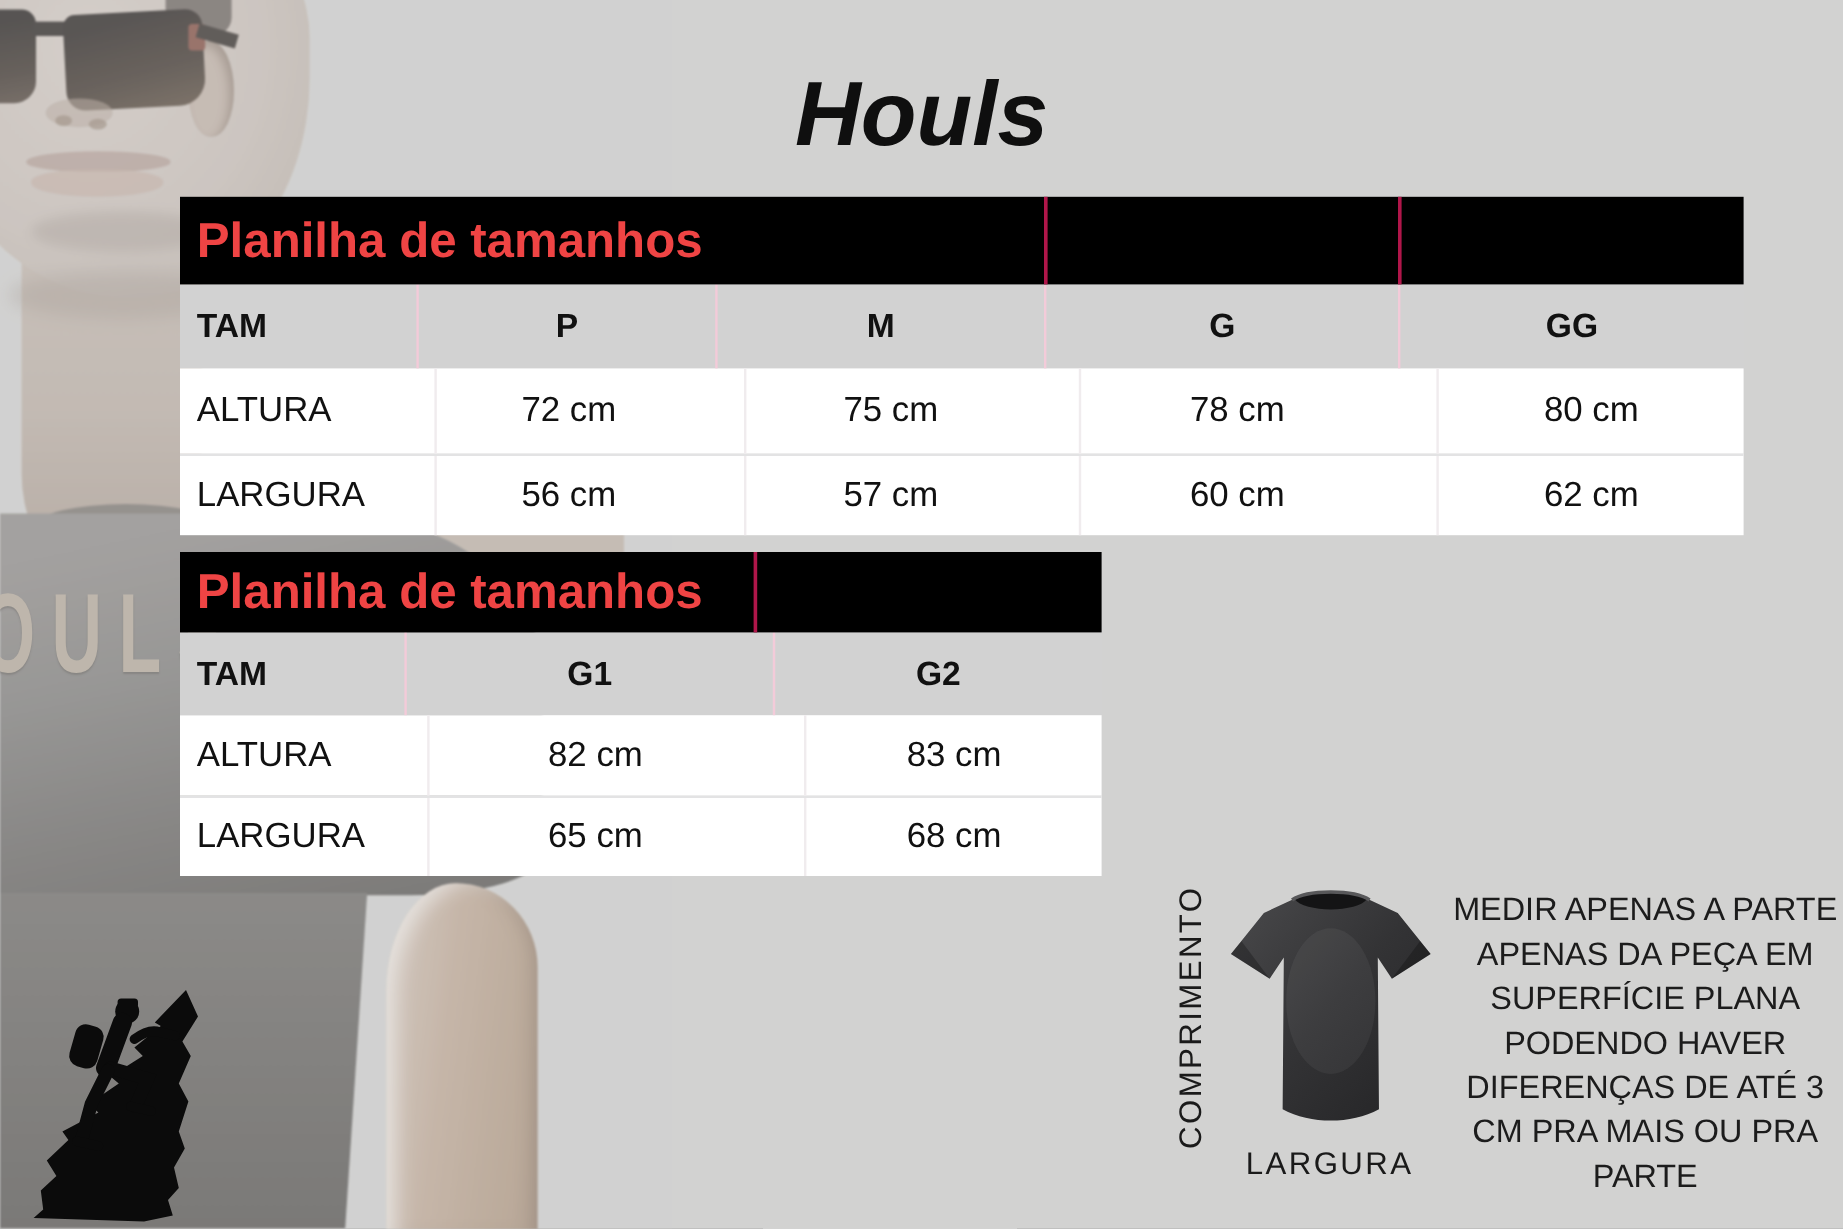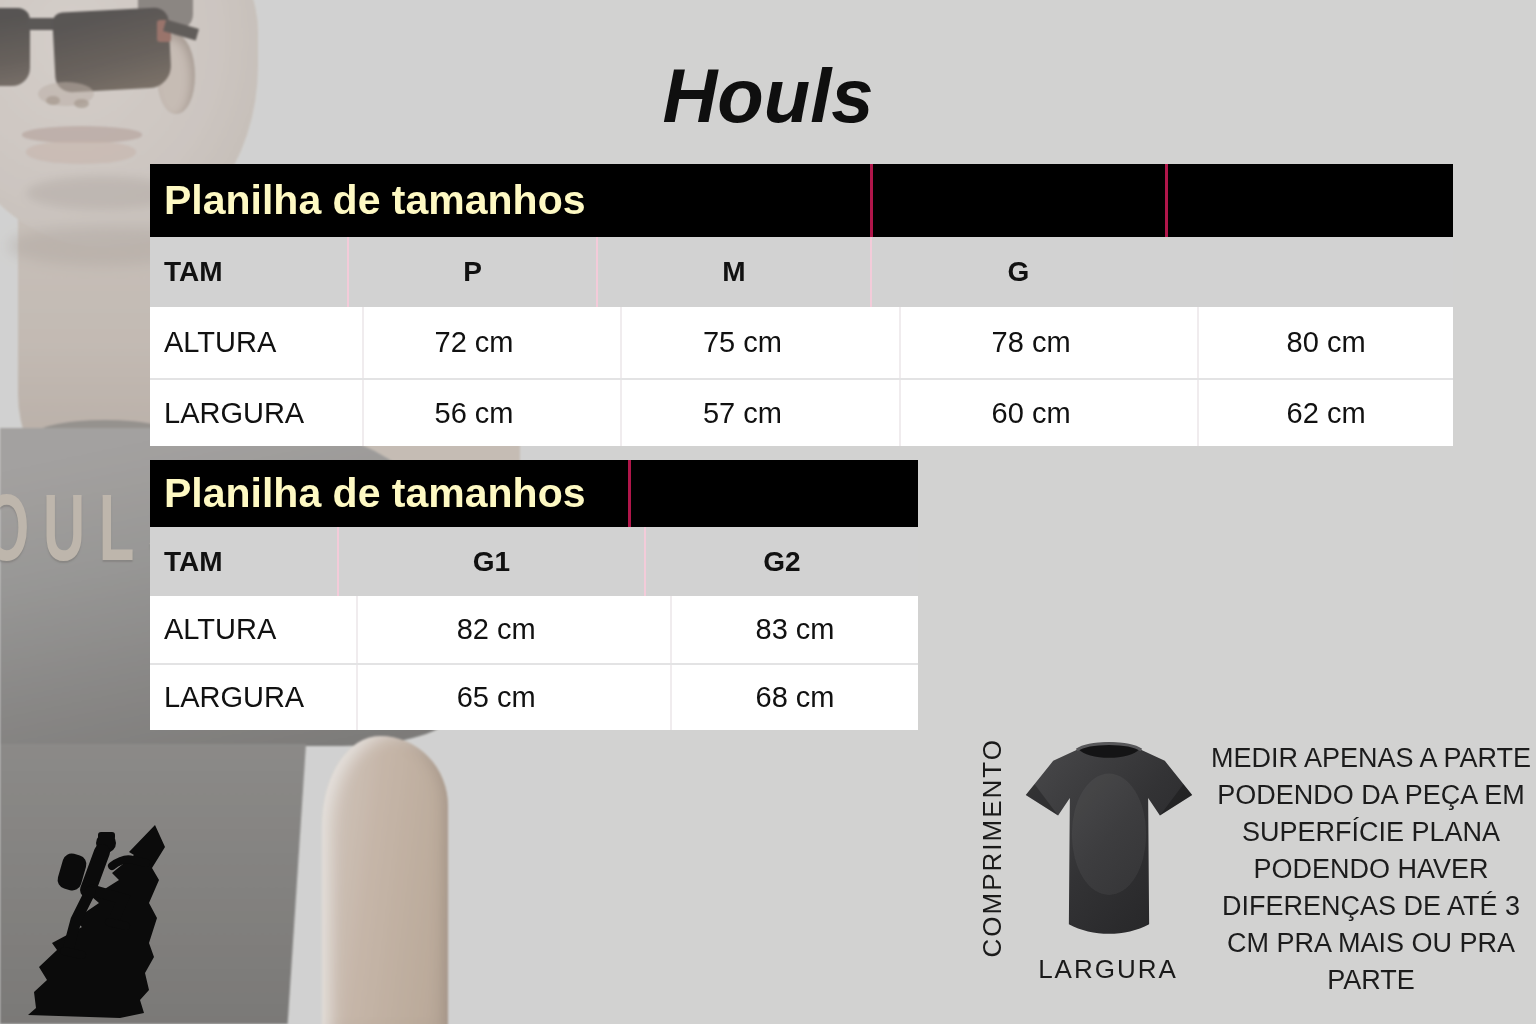--- a/index.html
+++ b/index.html
@@ -35,21 +35,21 @@
   .ph-ouls{position:absolute;left:-16px;top:474px;font-size:94px;font-weight:700;letter-spacing:22px;color:#b6ab9c;transform:scaleX(.62);transform-origin:left top;white-space:nowrap;text-shadow:0 2px 2px rgba(60,55,50,.35);}
   .ph-veil{position:absolute;inset:0;background:rgba(210,209,208,.30);}
 
   
   .brand-title{position:absolute;top:54px;left:0;right:0;text-align:center;font-size:76px;font-style:italic;font-weight:700;color:#0f0f0f;z-index:2;margin:0;line-height:1.1;}
 
   
   .size-table{position:absolute;z-index:2;}
   .t1{left:150px;top:164px;width:1303px;}
   .t2{left:150px;top:460px;width:768px;}
-  .tbar{position:relative;background:#000;color:#fef9c3;display:flex;align-items:center;}
+  .tbar{position:relative;background:#000;color:#ef4444;display:flex;align-items:center;}
   .t1 .tbar{height:73px;}
   .t2 .tbar{height:67px;}
   .tbar-title{font-size:41px;font-weight:700;padding-left:14px;}
   .bar-sep{position:absolute;top:0;bottom:0;width:3px;background:#b0164a;}
   .t1 .s1{left:720px;} .t1 .s2{left:1015px;}
   .t2 .s1{left:478px;}
   .trow{display:flex;width:100%;}
   .thead{background:#d2d2d2;}
   .t1 .thead{height:70px;} .t2 .thead{height:69px;}
   .t1 .tbody-row{height:71px;background:#fff;} .t2 .tbody-row{height:67px;background:#fff;}
@@ -113,20 +113,21 @@
     <div class="tbar">
       <span class="tbar-title">Planilha de tamanhos</span>
       <i class="bar-sep s1"></i>
       <i class="bar-sep s2"></i>
     </div>
     <div class="trow thead">
       <div class="cell label c0">TAM</div>
       <div class="cell c1">P</div>
       <div class="cell c2">M</div>
       <div class="cell c3">G</div>
+      <div class="cell c4">GG</div>
     </div>
     <div class="trow tbody-row">
       <div class="cell label c0">ALTURA</div>
       <div class="cell c1">72 cm</div>
       <div class="cell c2">75 cm</div>
       <div class="cell c3">78 cm</div>
       <div class="cell c4">80 cm</div>
     </div>
     <div class="trow tbody-row row-last">
       <div class="cell label c0">LARGURA</div>
@@ -193,21 +194,21 @@
     <path fill="none" stroke="#58585a" stroke-width="3" d="M62,14 C75,5 115,5 128,14"></path>
     <ellipse cx="95" cy="100" rx="38" ry="62" fill="rgba(255,255,255,0.05)"></ellipse>
     <path fill="rgba(0,0,0,0.25)" d="M147,81 L180,60 L171,49 Z"></path>
     <path fill="rgba(0,0,0,0.25)" d="M43,81 L10,60 L19,49 Z"></path>
   </svg>
 
   <div class="hlabel">LARGURA</div>
 
   <div class="note">
     <span>MEDIR APENAS A PARTE</span>
-    <span>PODENDO DA PEÇA EM</span>
+    <span>APENAS DA PEÇA EM</span>
     <span>SUPERFÍCIE PLANA</span>
     <span>PODENDO HAVER</span>
     <span>DIFERENÇAS DE ATÉ 3</span>
     <span>CM PRA MAIS OU PRA</span>
     <span>PARTE</span>
   </div>
 
 </div>
 
 </body></html>

